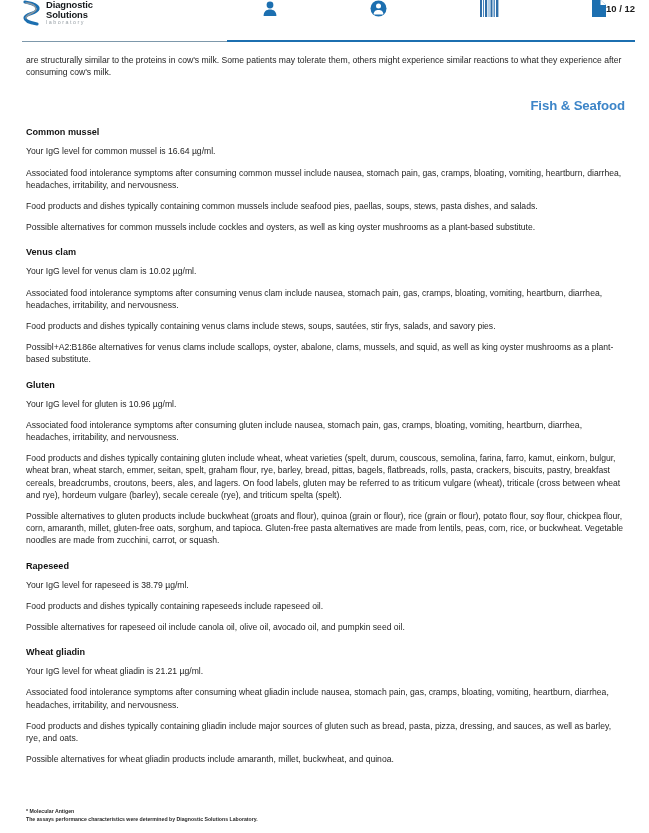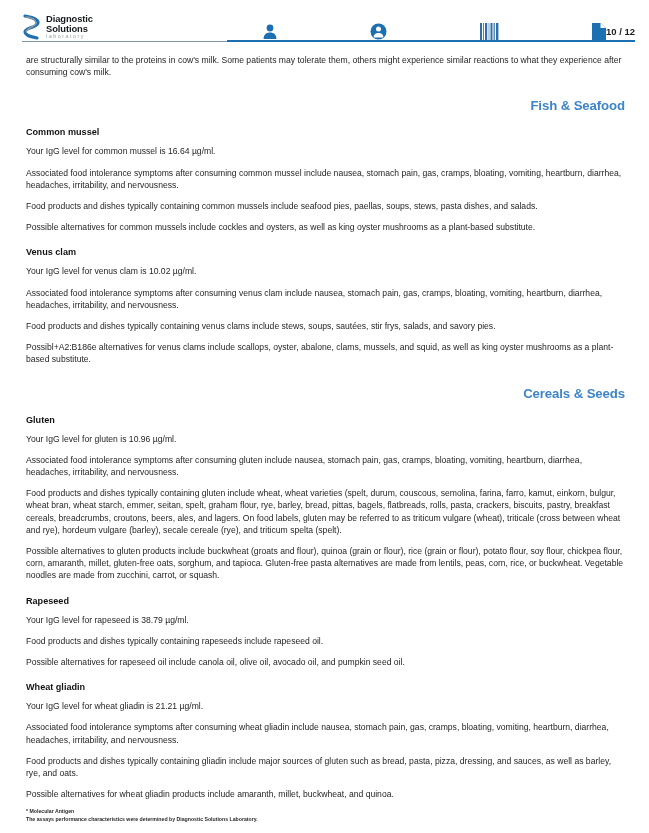--- a/index.html
+++ b/index.html
@@ -13,21 +13,21 @@
     font-family: "Liberation Sans", sans-serif;
     color: #1d1d1d;
     overflow: hidden;
     position: relative;
   }
 
   
   .page-header {
     height: 40px;
     display: flex;
-    align-items: flex-end;
+    align-items: flex-start;
     padding: 0 10px 0 22px;
     box-sizing: border-box;
   }
   .logo-block {
     display: flex;
     align-items: center;
     gap: 4px;
     width: 200px;
     flex: 0 0 auto;
   }
@@ -211,21 +211,20 @@
       <h3 class="item-title">Common mussel</h3>
       <p class="body-text">Your IgG level for common mussel is 16.64 µg/ml.</p>
       <p class="body-text">Associated food intolerance symptoms after consuming common mussel include nausea, stomach pain, gas, cramps, bloating, vomiting, heartburn, diarrhea, headaches, irritability, and nervousness.</p>
       <p class="body-text">Food products and dishes typically containing common mussels include seafood pies, paellas, soups, stews, pasta dishes, and salads.</p>
       <p class="body-text">Possible alternatives for common mussels include cockles and oysters, as well as king oyster mushrooms as a plant-based substitute.</p>
       <h3 class="item-title">Venus clam</h3>
       <p class="body-text">Your IgG level for venus clam is 10.02 µg/ml.</p>
       <p class="body-text">Associated food intolerance symptoms after consuming venus clam include nausea, stomach pain, gas, cramps, bloating, vomiting, heartburn, diarrhea, headaches, irritability, and nervousness.</p>
       <p class="body-text">Food products and dishes typically containing venus clams include stews, soups, sautées, stir frys, salads, and savory pies.</p>
       <p class="body-text">Possibl+A2:B186e alternatives for venus clams include scallops, oyster, abalone, clams, mussels, and squid, as well as king oyster mushrooms as a plant-based substitute.</p>
-      <h2 class="section-title">Cereals &amp; Seeds</h2>
       <h3 class="item-title">Gluten</h3>
       <p class="body-text">Your IgG level for gluten is 10.96 µg/ml.</p>
       <p class="body-text">Associated food intolerance symptoms after consuming gluten include nausea, stomach pain, gas, cramps, bloating, vomiting, heartburn, diarrhea, headaches, irritability, and nervousness.</p>
       <p class="body-text">Food products and dishes typically containing gluten include wheat, wheat varieties (spelt, durum, couscous, semolina, farina, farro, kamut, einkorn, bulgur, wheat bran, wheat starch, emmer, seitan, spelt, graham flour, rye, barley, bread, pittas, bagels, flatbreads, rolls, pasta, crackers, biscuits, pastry, breakfast cereals, breadcrumbs, croutons, beers, ales, and lagers. On food labels, gluten may be referred to as triticum vulgare (wheat), triticale (cross between wheat and rye), hordeum vulgare (barley), secale cereale (rye), and triticum spelta (spelt).</p>
       <p class="body-text">Possible alternatives to gluten products include buckwheat (groats and flour), quinoa (grain or flour), rice (grain or flour), potato flour, soy flour, chickpea flour, corn, amaranth, millet, gluten-free oats, sorghum, and tapioca. Gluten-free pasta alternatives are made from lentils, peas, corn, rice, or buckwheat. Vegetable noodles are made from zucchini, carrot, or squash.</p>
       <h3 class="item-title">Rapeseed</h3>
       <p class="body-text">Your IgG level for rapeseed is 38.79 µg/ml.</p>
       <p class="body-text">Food products and dishes typically containing rapeseeds include rapeseed oil.</p>
       <p class="body-text">Possible alternatives for rapeseed oil include canola oil, olive oil, avocado oil, and pumpkin seed oil.</p>
       <h3 class="item-title">Wheat gliadin</h3>

